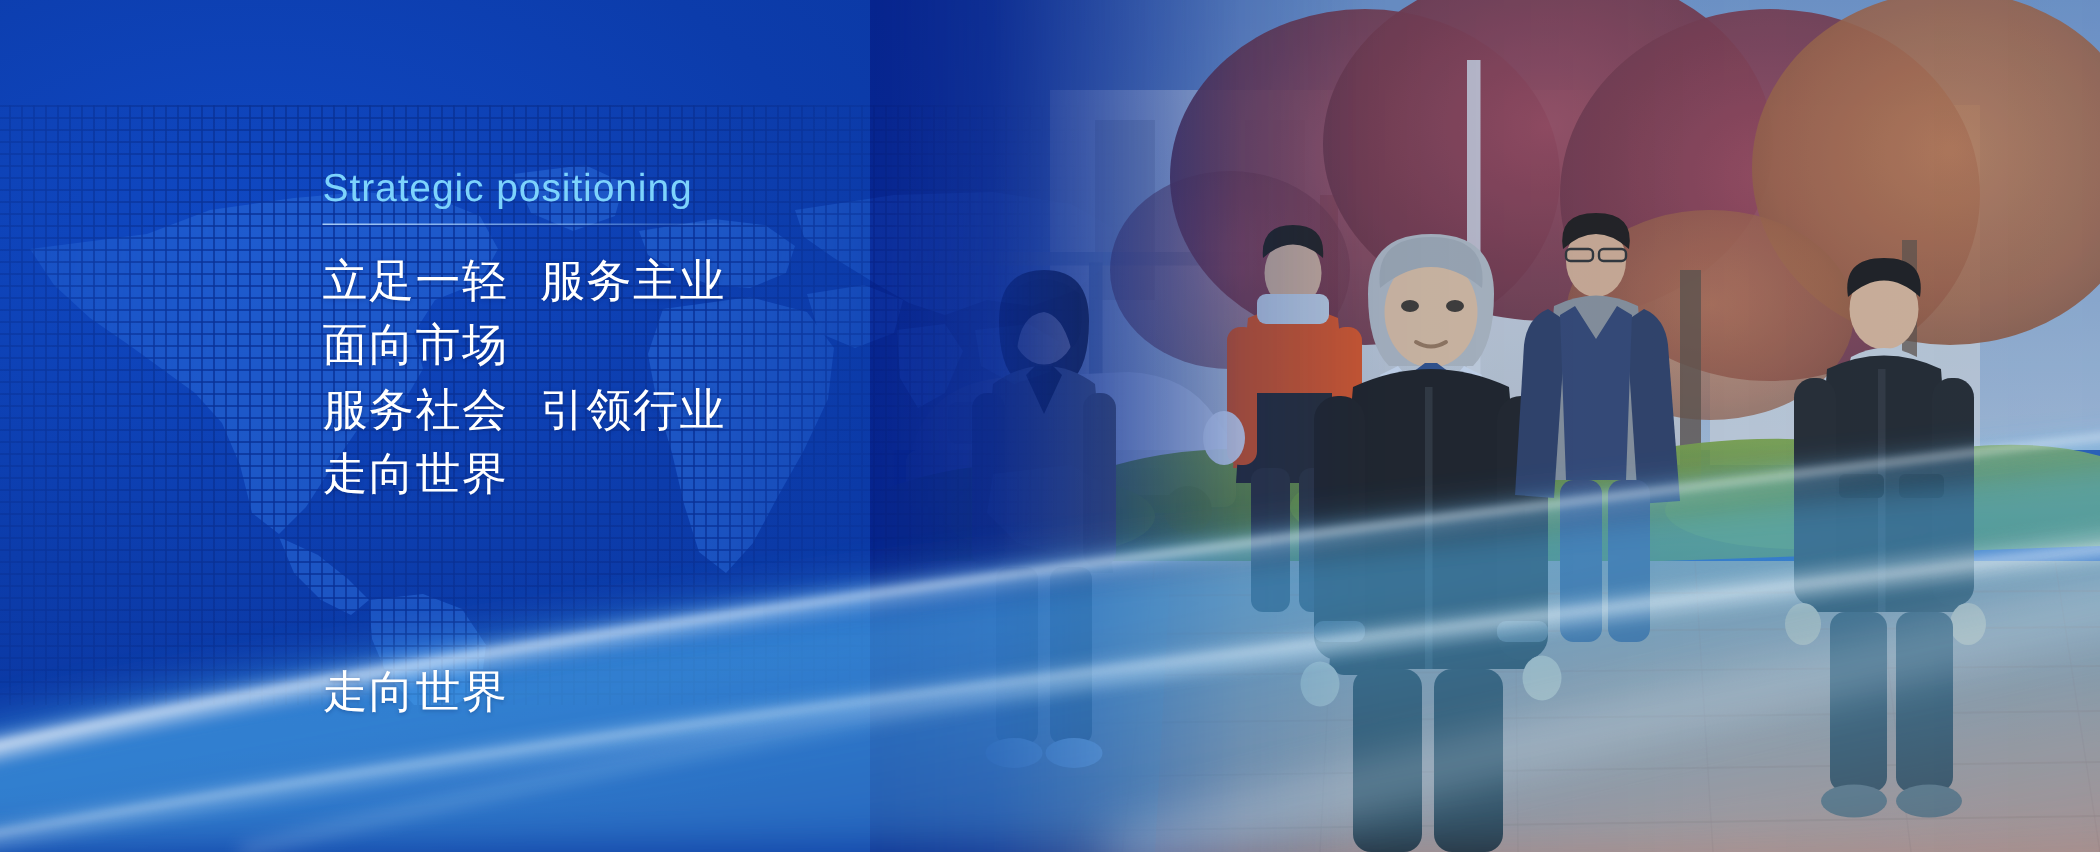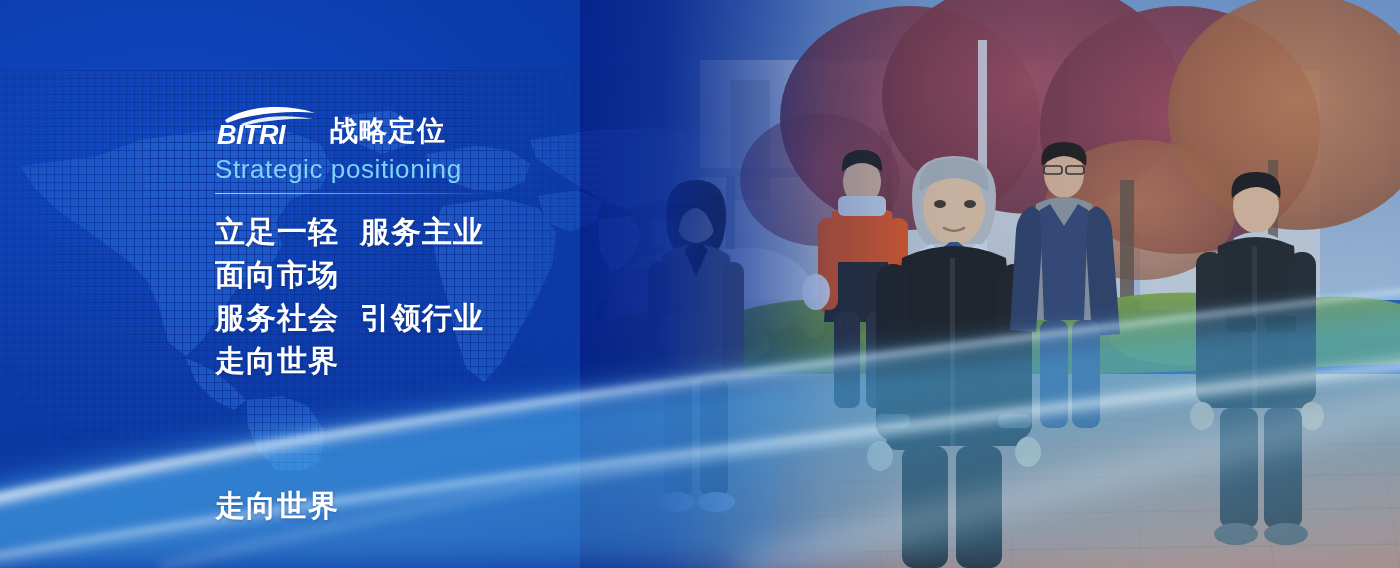--- a/index.html
+++ b/index.html
@@ -126,21 +126,21 @@
   }
 
   .slogans {
     margin-top:23px;
   }
   .slogan-row {
     display:flex;
     white-space:nowrap;
     font-family:"Liberation Sans", sans-serif;
     font-size:30px;
-    font-weight:700;
+    font-weight:400;
     color:#ffffff;
     line-height:1;
     margin-bottom:13px;
     letter-spacing:1px;
     text-shadow:0 1px 3px rgba(4,28,90,.35);
   }
   .slogan-row:last-child { margin-bottom:0;flex-direction:column; }
   .slogan-a { width:145px; flex:0 0 145px; }
   .slogan-b { }
 </style>
@@ -408,34 +408,20 @@
       <path d="M-60 566 C 340 490, 820 436, 1460 358" stroke="#ffffff" stroke-width="2" fill="none" opacity=".55" filter="url(#blurB)"></path>
 
       <path d="M160 568 C 520 474, 960 420, 1460 348" stroke="#dff2ff" stroke-width="5" fill="none" opacity=".35" filter="url(#blurA)"></path>
 
       <path d="M740 568 C 980 506, 1200 452, 1460 392" stroke="#eaf7ff" stroke-width="22" fill="none" opacity=".34" filter="url(#blurC)"></path>
     </svg>
   </div>
 
   <div class="content">
 
-    <div class="brandline">
-
-      <span class="logo-mark">
-        <svg viewBox="0 0 104 44" aria-hidden="true">
-
-          <path d="M10 16 C 30 2, 70 -1, 100 9 C 72 6, 34 10, 12 19 Z" fill="#ffffff"></path>
-          <path d="M26 20 C 44 12, 72 10, 98 15 C 74 14, 46 17, 28 22 Z" fill="#ffffff" opacity=".9"></path>
-
-          <text x="2" y="40" font-family="'Liberation Sans', sans-serif" font-size="27" font-weight="700" font-style="italic" letter-spacing="-0.5" fill="#ffffff">BITRI</text>
-        </svg>
-      </span>
-
-      <span class="brand-cn">战略定位</span>
-    </div>
 
     <div class="brand-en">Strategic positioning</div>
 
     <div class="rule"></div>
 
     <div class="slogans">
 
       <div class="slogan-row">
         <span class="slogan-a">立足一轻</span>
         <span class="slogan-b">服务主业</span>

